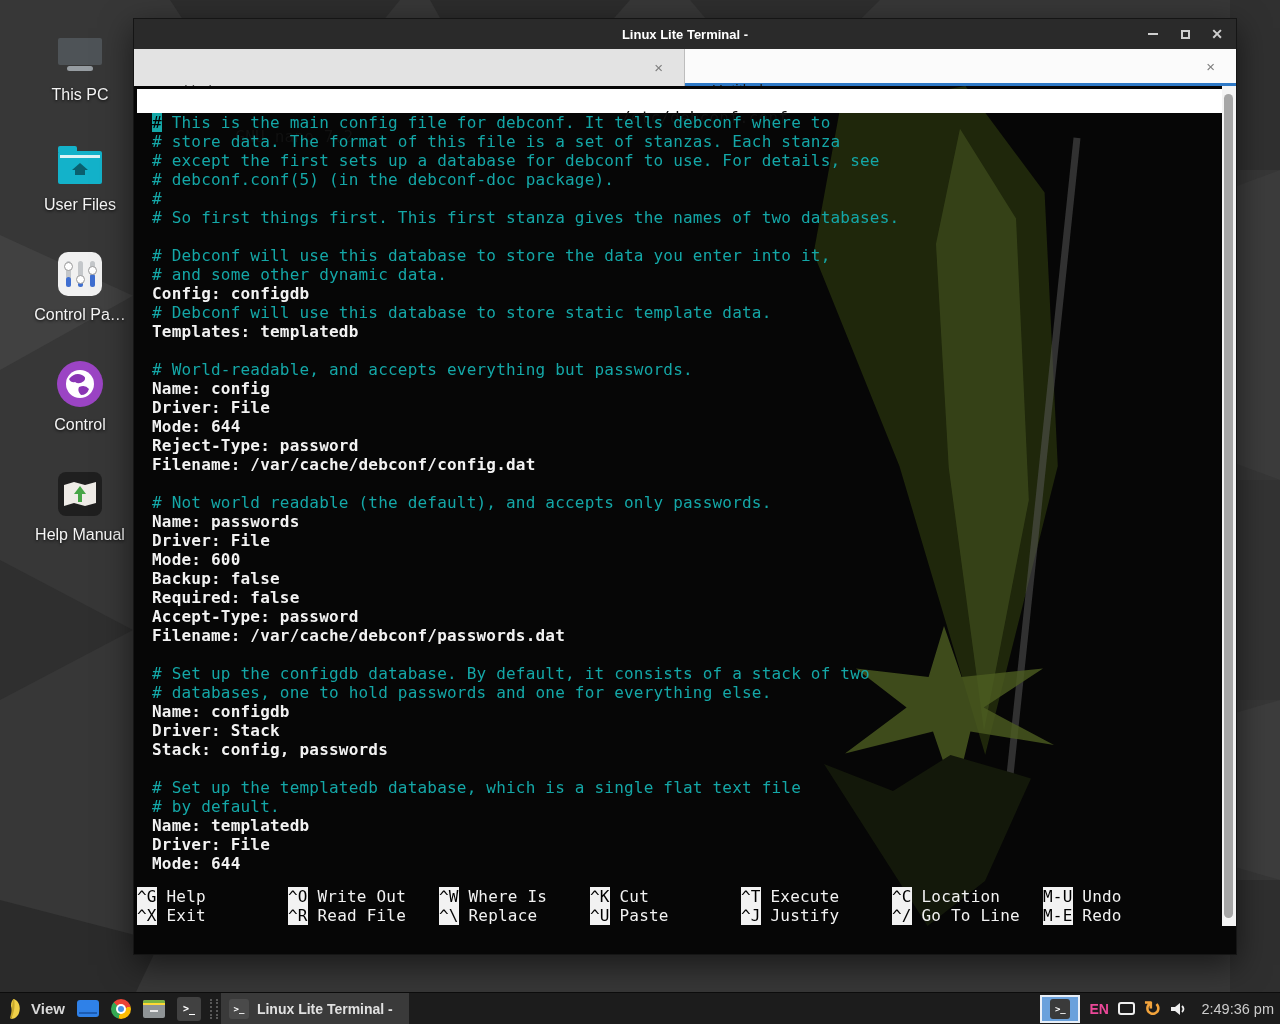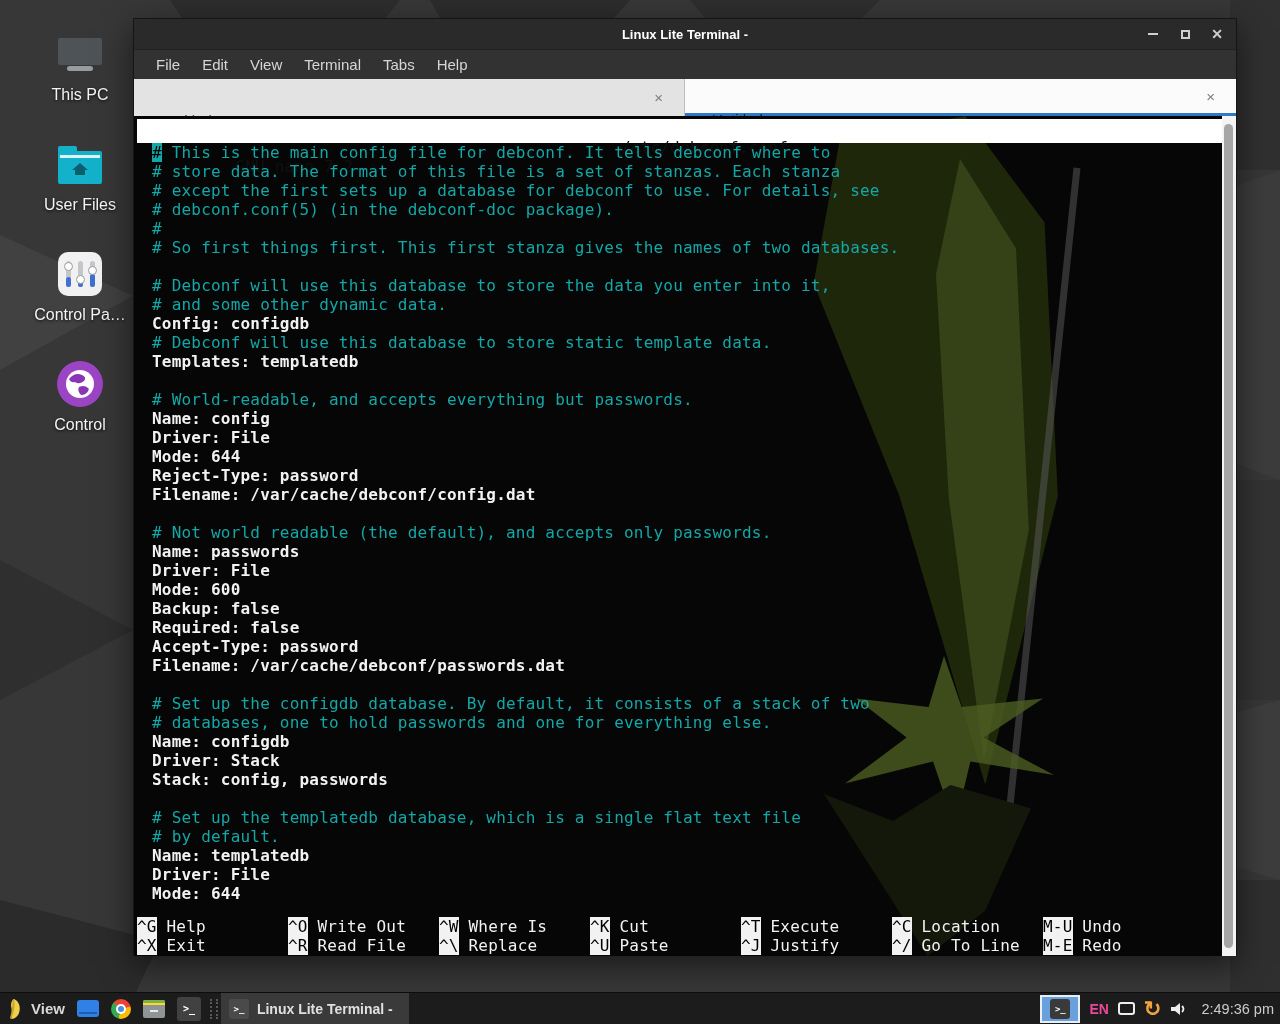--- a/index.html
+++ b/index.html
@@ -201,42 +201,45 @@
           <div class="ic-globe">
         <svg width="30" height="30" viewBox="0 0 30 30">
           <circle cx="15" cy="15" r="14" fill="#ffffff"></circle>
           <path d="M4 10 Q10 3 17 6 Q22 8 19 12 Q14 16 10 13 Q6 14 4 10Z" fill="#8a35b5"></path>
           <path d="M14 18 Q20 15 24 20 Q22 26 16 26 Q12 22 14 18Z" fill="#8a35b5"></path>
         </svg>
       </div>
         </div>
       <div class="dlabel">Control</div>
     </div>
+    <div class="dicon">
+      <div class="icbox">
+          <div class="ic-help">
+        <svg width="34" height="27" viewBox="0 0 34 27">
+          <path d="M1 4 L11 1 L22 4 L33 1 V22 L22 25 L11 22 L1 25 Z" fill="#efece7"></path>
+          <path d="M15 21 h4 v-8 h4 l-6 -8 -6 8 h4 Z" fill="#46a546"></path>
+        </svg>
+      </div>
+        </div>
+      <div class="dlabel">Help Manual</div>
+    </div>
   </div>
 
   <div id="term-window">
     <div class="titlebar">
       <div class="wtitle">Linux Lite Terminal -</div>
       <div class="wbtns">
         <span class="wbtn wbtn-min">
             <i></i>
           </span>
         <span class="wbtn wbtn-max">
             <i></i>
           </span>
         <span class="wbtn wbtn-close">✕</span>
       </div>
-    </div>
-    <div class="menubar">
-      <span class="menu-item">File</span>
-      <span class="menu-item">Edit</span>
-      <span class="menu-item">View</span>
-      <span class="menu-item">Terminal</span>
-      <span class="menu-item">Tabs</span>
-      <span class="menu-item">Help</span>
     </div>
     <div class="tabbar">
       <div class="tab tab-inactive">
         <span class="tab-label">Untitled</span>
         <span class="tab-close">×</span>
       </div>
       <div class="tab tab-active">
         <span class="tab-label">Untitled</span>
         <span class="tab-close">×</span>
       </div>

